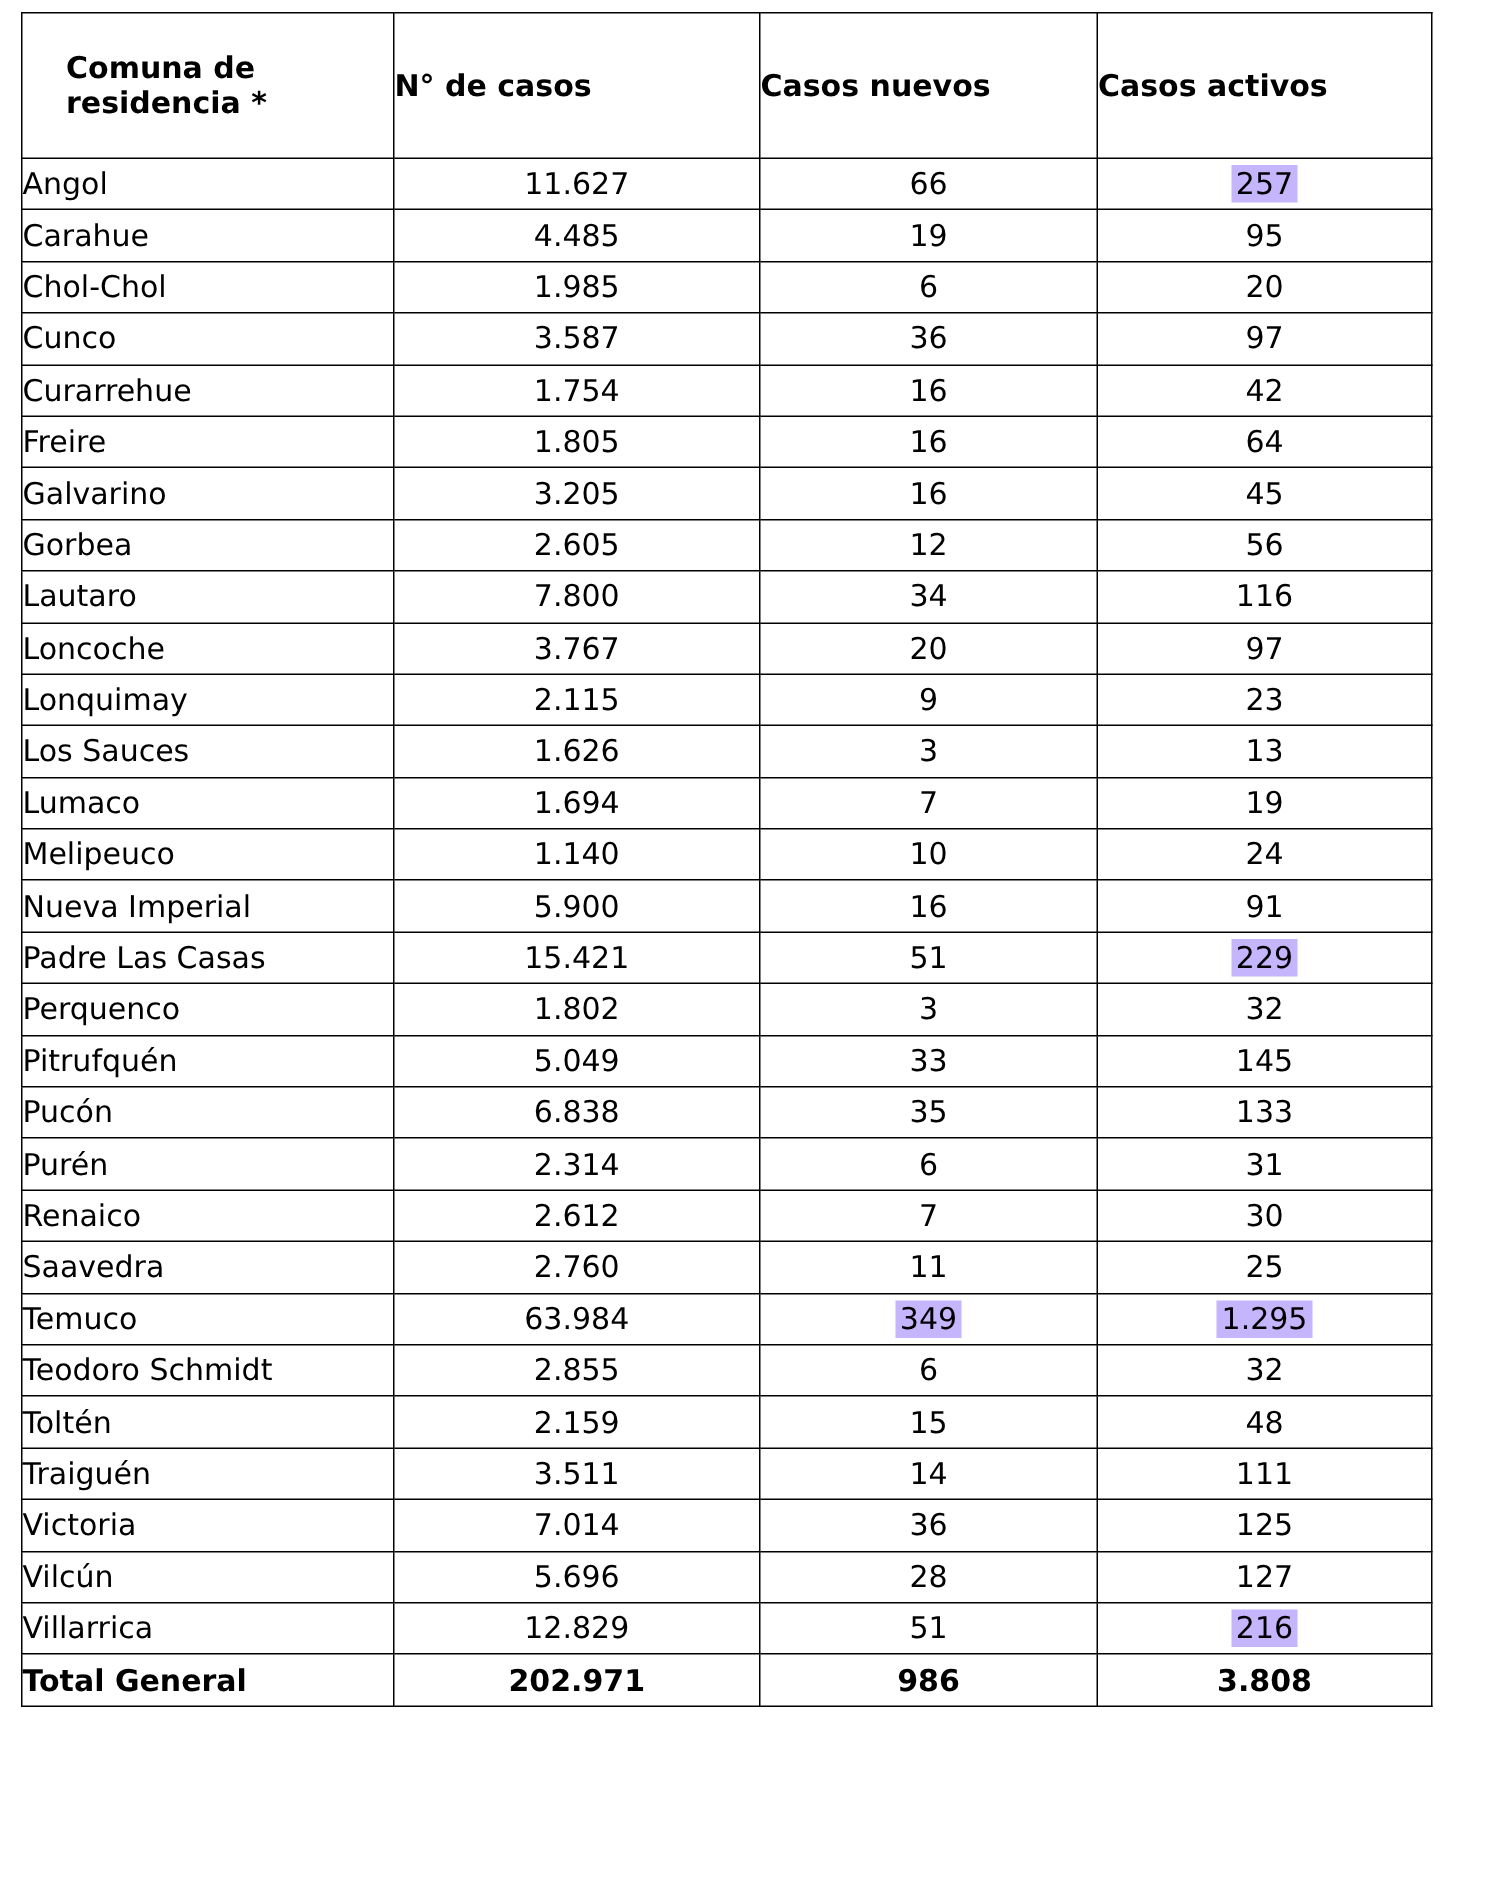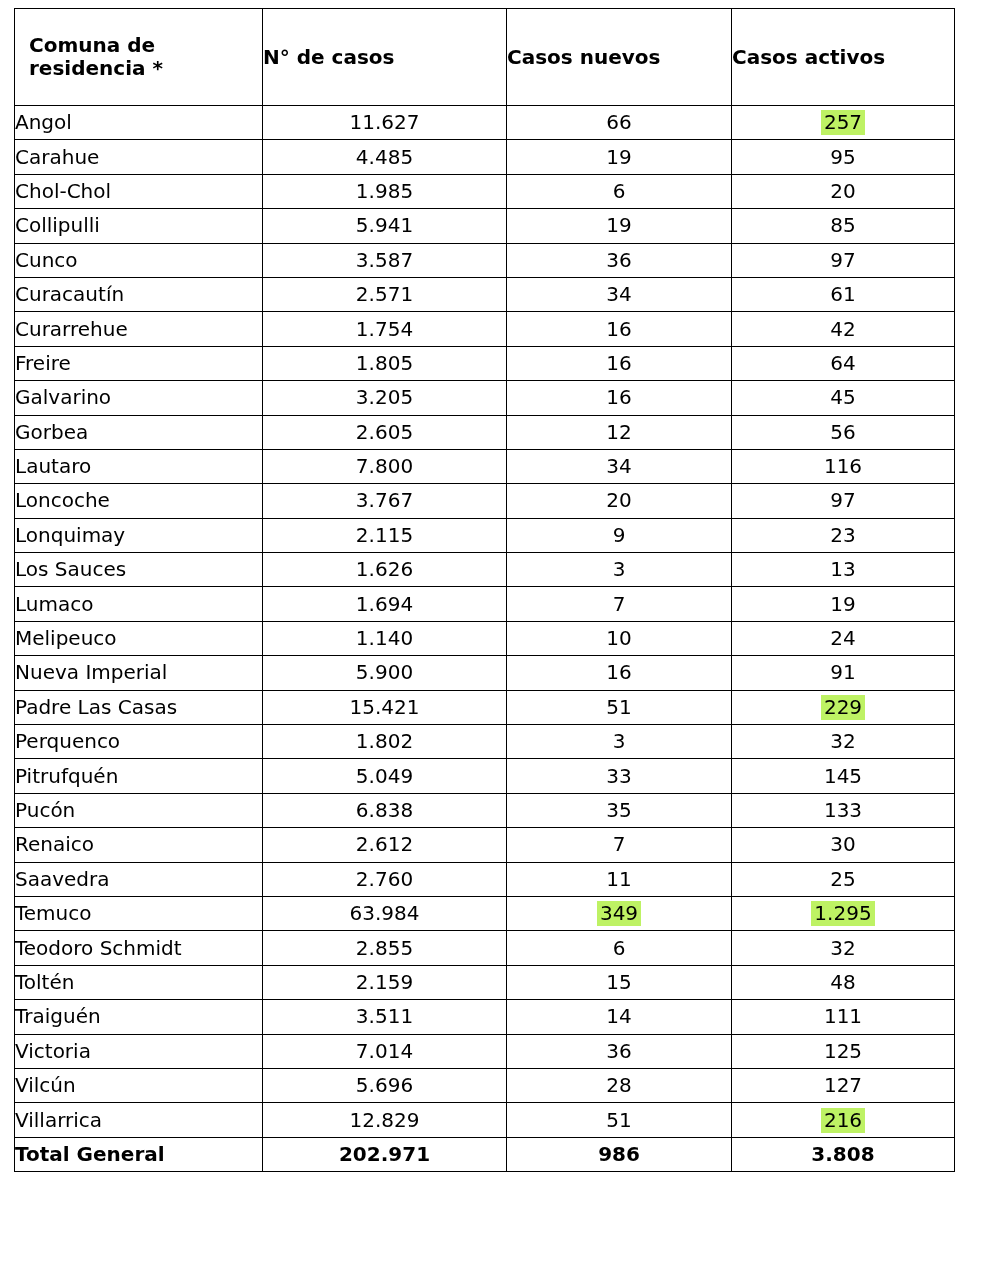--- a/index.html
+++ b/index.html
@@ -38,39 +38,39 @@
   }
   thead th {
     font-weight: bold;
     height: 96px;
     vertical-align: middle;
     text-align: left;
     padding: 4px 8px;
   }
   thead th.head-comuna {
     text-align: left;
-    padding-left: 14px;
+    padding-left: 29px;
     margin-top: 12px;
   }
   tbody td {
     height: 33.4px;
     vertical-align: middle;
   }
   tbody td.name {
     text-align: left;
   }
   tbody td.num {
     text-align: center;
   }
   tbody tr.total td {
     font-weight: bold;
     margin-top: 22px;
   }
   .hl {
-    background: #bef264;
+    background: #c4b5fd;
     padding: 1px 3px;
   }
   .cellinner {
     display: inline-block;
   }
 </style>
 </head>
 <body>
 
 <div id="table-wrap">
@@ -102,38 +102,26 @@
           <td class="num"><span class="cellinner">19</span></td>
           <td class="num"><span class="cellinner">95</span></td>
         </tr>
         <tr>
           <td class="name"><span class="cellinner">Chol-Chol</span></td>
           <td class="num"><span class="cellinner">1.985</span></td>
           <td class="num"><span class="cellinner">6</span></td>
           <td class="num"><span class="cellinner">20</span></td>
         </tr>
         <tr>
-          <td class="name"><span class="cellinner">Collipulli</span></td>
-          <td class="num"><span class="cellinner">5.941</span></td>
-          <td class="num"><span class="cellinner">19</span></td>
-          <td class="num"><span class="cellinner">85</span></td>
-        </tr>
-        <tr>
           <td class="name"><span class="cellinner">Cunco</span></td>
           <td class="num"><span class="cellinner">3.587</span></td>
           <td class="num"><span class="cellinner">36</span></td>
           <td class="num"><span class="cellinner">97</span></td>
         </tr>
         <tr>
-          <td class="name"><span class="cellinner">Curacautín</span></td>
-          <td class="num"><span class="cellinner">2.571</span></td>
-          <td class="num"><span class="cellinner">34</span></td>
-          <td class="num"><span class="cellinner">61</span></td>
-        </tr>
-        <tr>
           <td class="name"><span class="cellinner">Curarrehue</span></td>
           <td class="num"><span class="cellinner">1.754</span></td>
           <td class="num"><span class="cellinner">16</span></td>
           <td class="num"><span class="cellinner">42</span></td>
         </tr>
         <tr>
           <td class="name"><span class="cellinner">Freire</span></td>
           <td class="num"><span class="cellinner">1.805</span></td>
           <td class="num"><span class="cellinner">16</span></td>
           <td class="num"><span class="cellinner">64</span></td>
@@ -208,20 +196,26 @@
           <td class="name"><span class="cellinner">Pitrufquén</span></td>
           <td class="num"><span class="cellinner">5.049</span></td>
           <td class="num"><span class="cellinner">33</span></td>
           <td class="num"><span class="cellinner">145</span></td>
         </tr>
         <tr>
           <td class="name"><span class="cellinner">Pucón</span></td>
           <td class="num"><span class="cellinner">6.838</span></td>
           <td class="num"><span class="cellinner">35</span></td>
           <td class="num"><span class="cellinner">133</span></td>
+        </tr>
+        <tr>
+          <td class="name"><span class="cellinner">Purén</span></td>
+          <td class="num"><span class="cellinner">2.314</span></td>
+          <td class="num"><span class="cellinner">6</span></td>
+          <td class="num"><span class="cellinner">31</span></td>
         </tr>
         <tr>
           <td class="name"><span class="cellinner">Renaico</span></td>
           <td class="num"><span class="cellinner">2.612</span></td>
           <td class="num"><span class="cellinner">7</span></td>
           <td class="num"><span class="cellinner">30</span></td>
         </tr>
         <tr>
           <td class="name"><span class="cellinner">Saavedra</span></td>
           <td class="num"><span class="cellinner">2.760</span></td>

